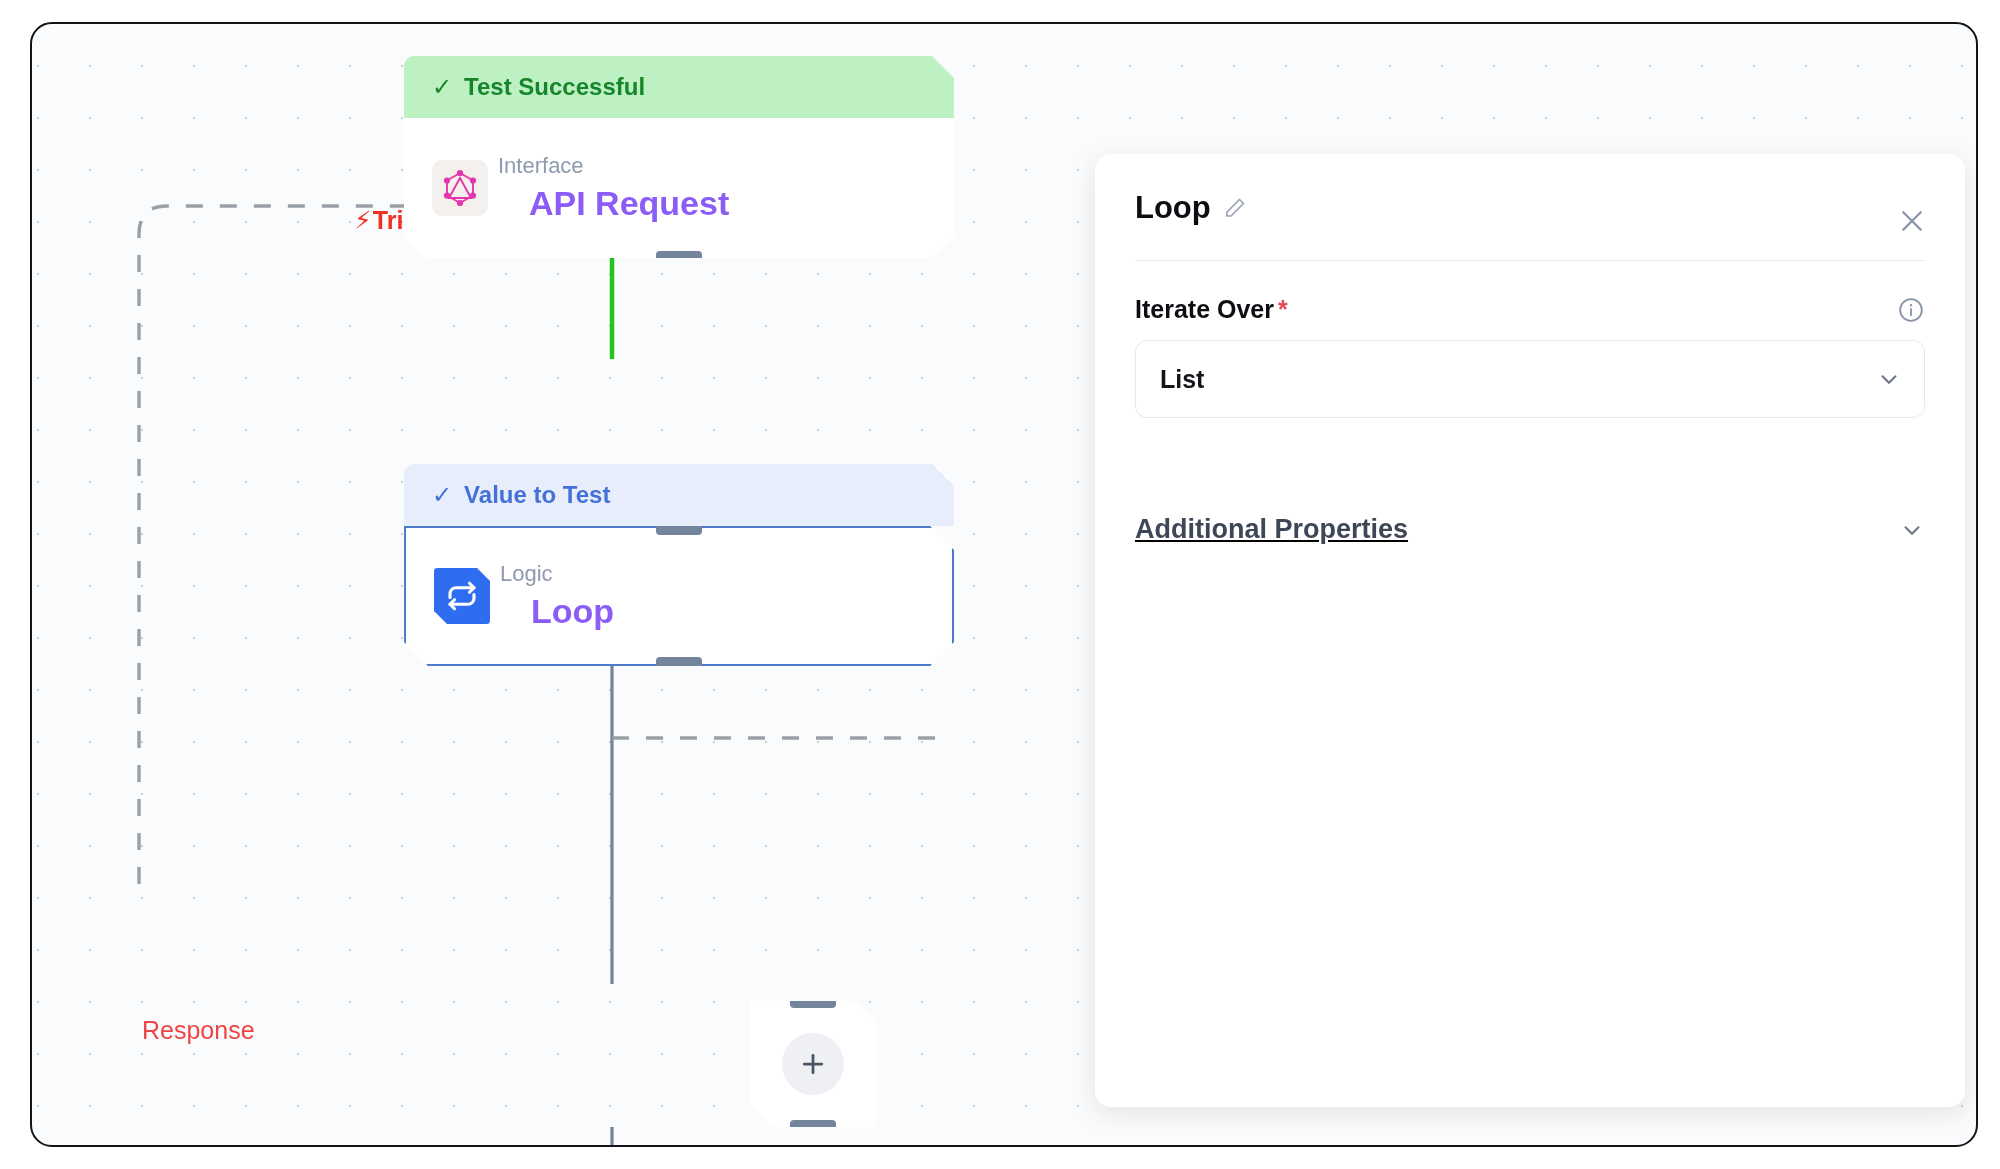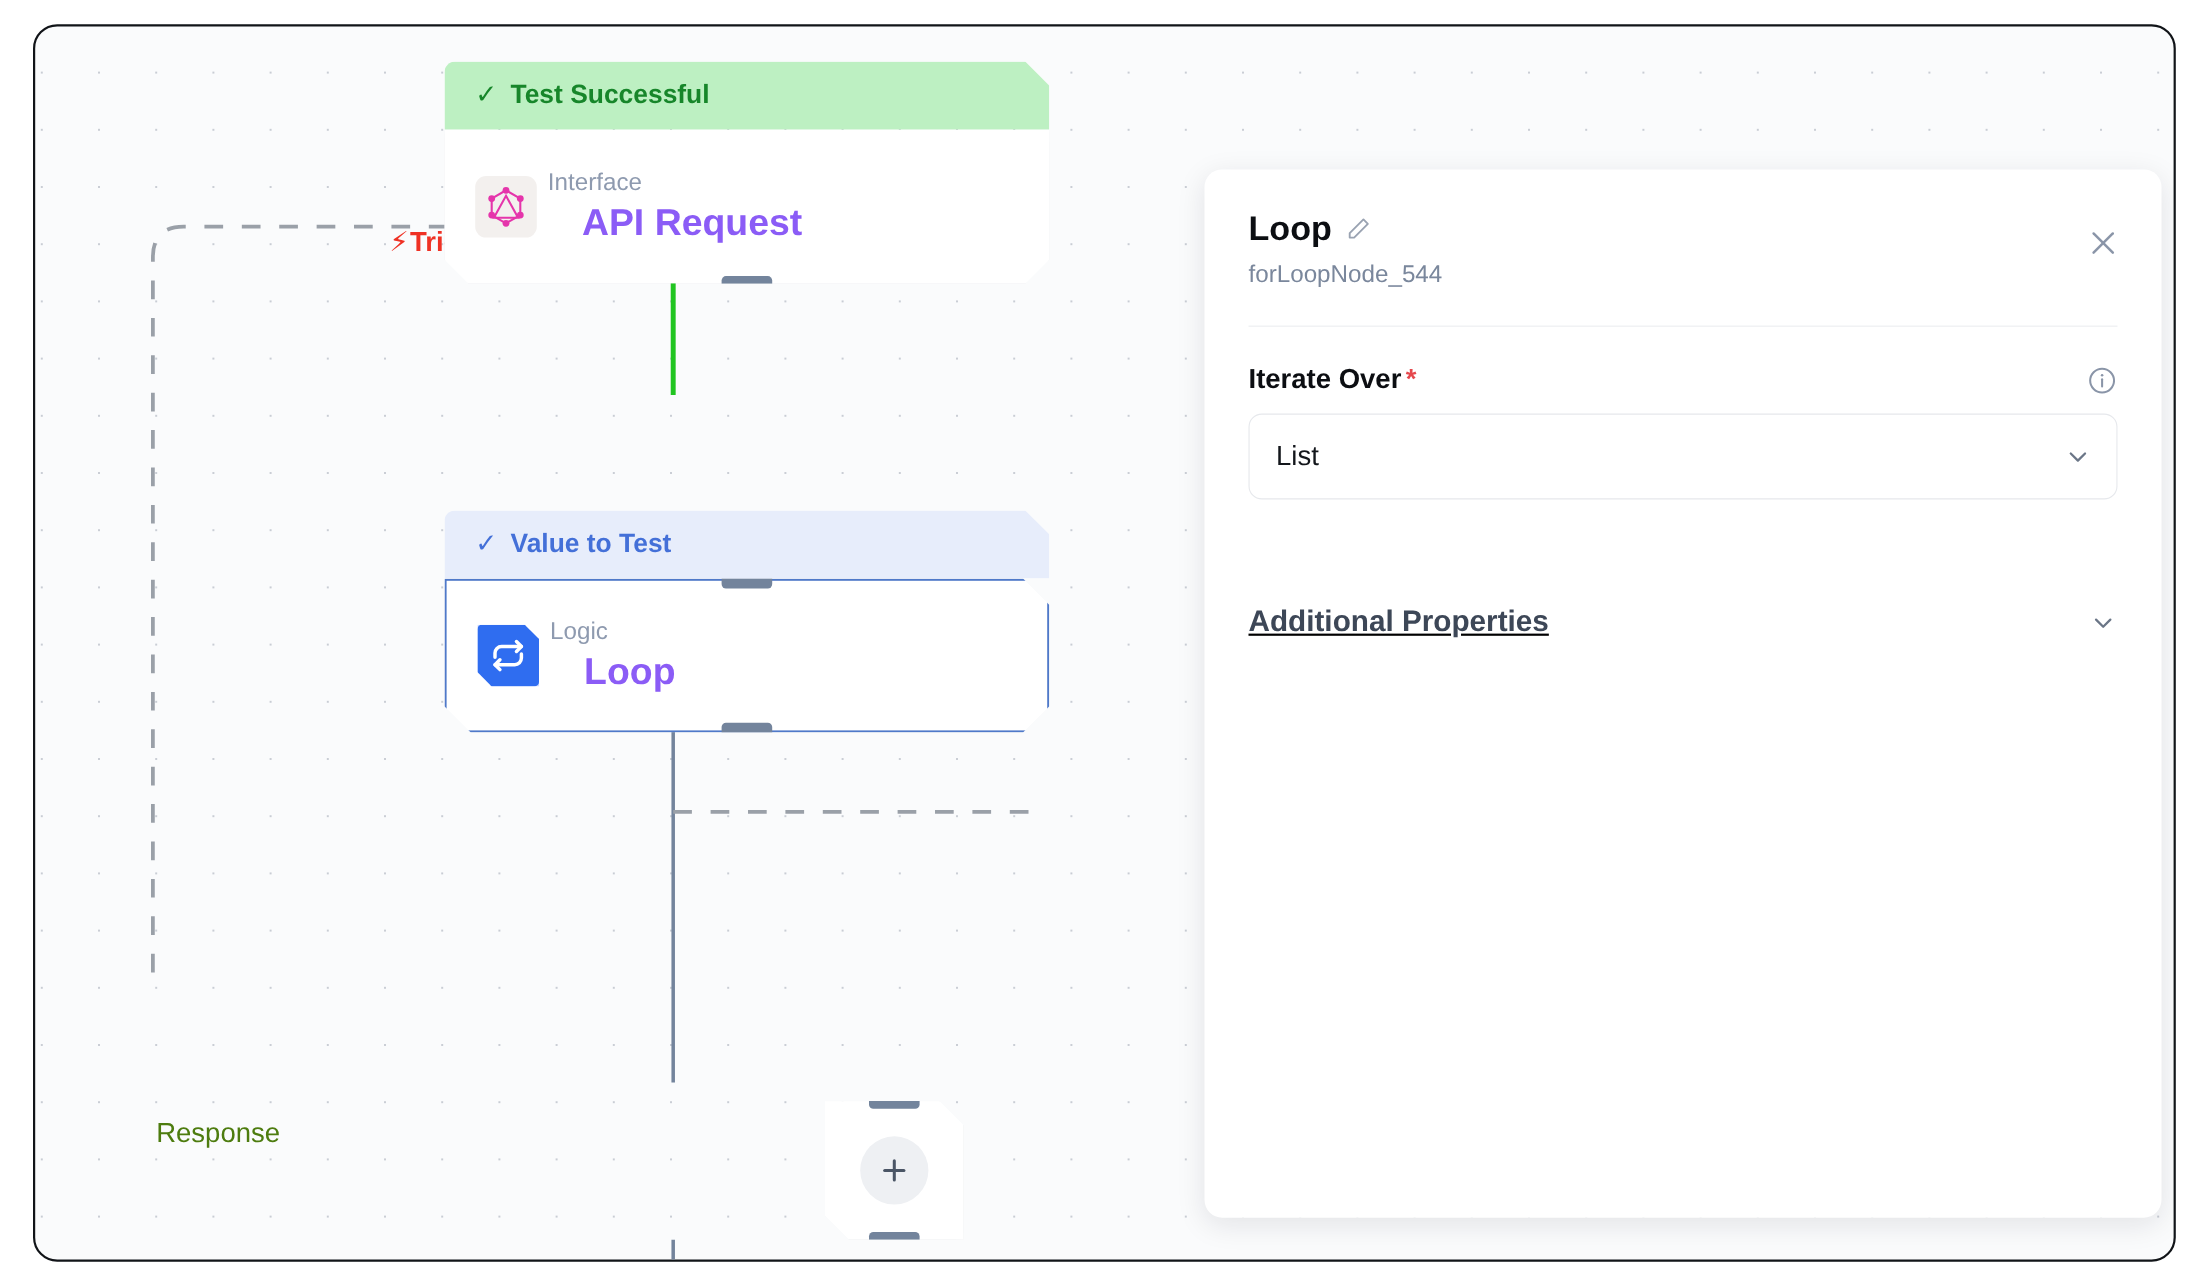--- a/index.html
+++ b/index.html
@@ -35,21 +35,21 @@
 
   .lbl-trigger {
     position: absolute; left: 322px; top: 182px;
     display: flex; align-items: center; gap: 1px;
     color: #ef3124; font-size: 25px; font-weight: 600; letter-spacing:.1px;
     white-space: nowrap;
   }
   .bolt { font-size: 25px; line-height: 1; }
   .lbl-response {
     position: absolute; left: 110px; top: 992px;
-    color: #4d7c0f; font-size: 25px; font-weight: 400; white-space: nowrap;
+    color: #ef4444; font-size: 25px; font-weight: 400; white-space: nowrap;
   }
 
   
   .node { position: absolute; }
 
   .status-chip {
     position: relative;
     width: 550px; height: 62px;
     display: flex; align-items: center; gap: 12px;
     padding: 0 28px;
@@ -134,21 +134,21 @@
   .field-label-row { display: flex; align-items: flex-end; justify-content: space-between; }
   .field-label { font-size: 25px; font-weight: 700; color: #0c0e12; }
   .req { color: #e5484d; font-size: 25px; margin-left: 4px; }
   .control {
     margin-top: 16px; height: 78px;
     border: 1.5px solid #e6e8ec; border-radius: 12px;
     display: flex; align-items: center; justify-content: space-between;
     padding: 0 22px 0 24px;
     background: #fff;
   }
-  .control-text { font-size: 25px; color: #13161b; font-weight: 400; }
+  .control-text { font-size: 25px; color: #13161b; font-weight: 700; }
   .control-text.mono { font-family: "Liberation Mono", "DejaVu Sans Mono", monospace; font-size: 24px; }
   .add-pill {
     width: 42px; height: 42px; border-radius: 50%; background: #14171c;
     display: flex; align-items: center; justify-content: center;
     color: #fff; font-size: 27px; line-height: 1; font-weight: 500;
   }
 
   .section-row {
     margin-top: 96px;
     display: flex; align-items: center; justify-content: space-between; text-decoration: underline;
@@ -252,21 +252,20 @@
     <div class="panel">
       <div class="panel-head">
         <div class="panel-title-row">
           <span class="panel-title">Loop</span>
           <span>
             <svg width="24" height="24" viewBox="0 0 24 24" fill="none" stroke="#9aa3b2" stroke-width="1.7" stroke-linecap="round" stroke-linejoin="round">
               <path d="M16.5 3.5 l4 4 L8 20 H4 v-4 z"></path>
             </svg>
           </span>
         </div>
-        <div class="panel-sub">forLoopNode_544</div>
         <span class="panel-close">
           <svg width="30" height="30" viewBox="0 0 24 24" stroke="#8a95a8" stroke-width="1.8" stroke-linecap="round">
             <line x1="5" y1="5" x2="19" y2="19"></line>
               <line x1="19" y1="5" x2="5" y2="19"></line>
           </svg>
         </span>
       </div>
       <div class="divider"></div>
 
       <div class="field">

